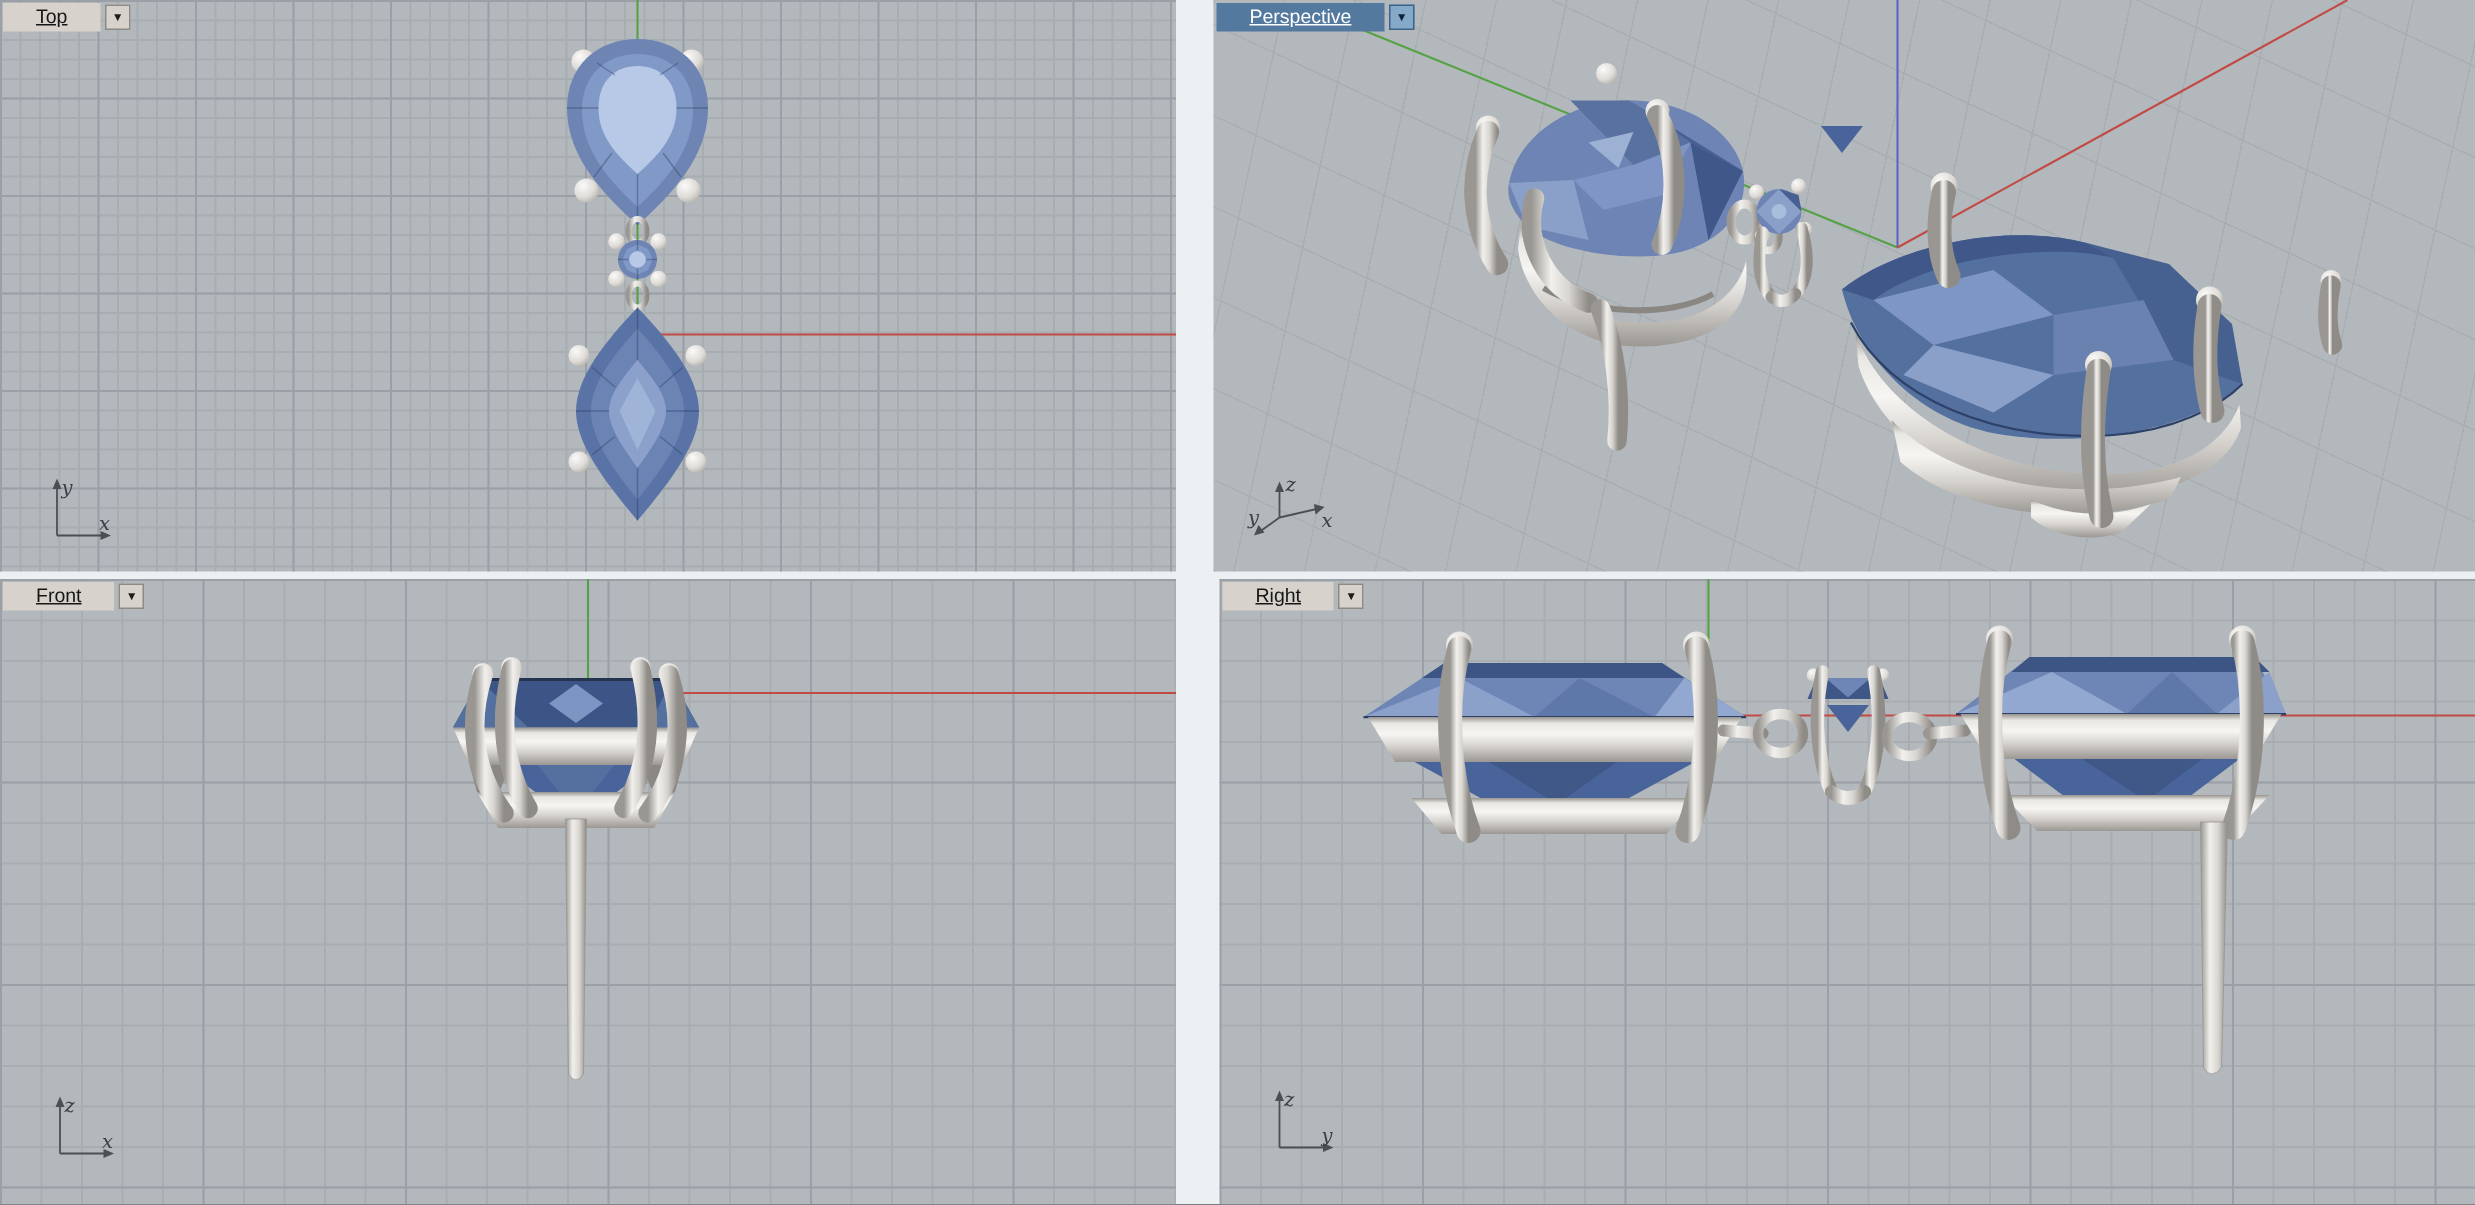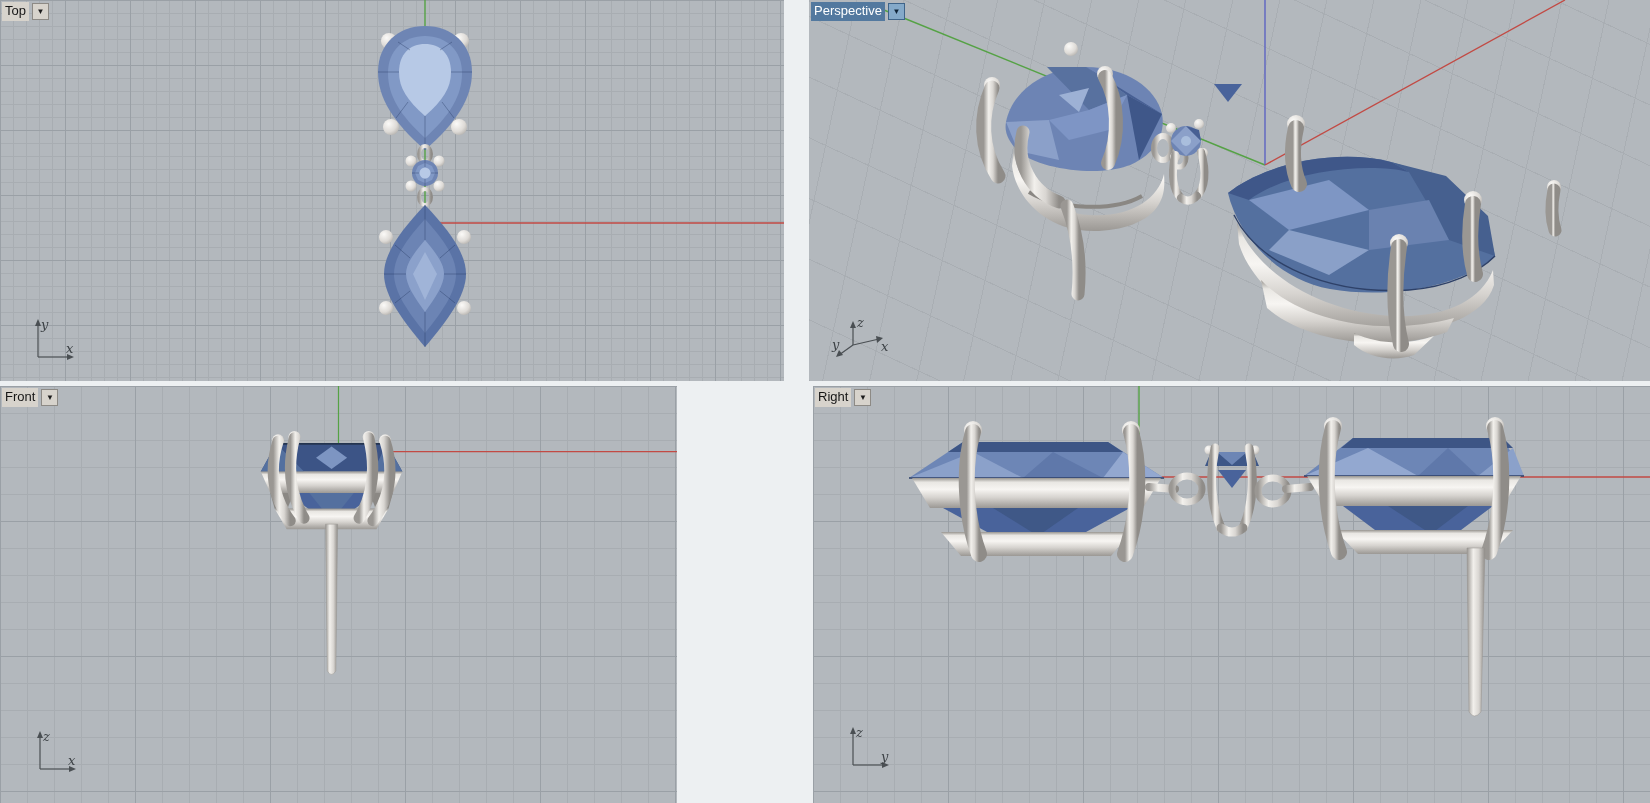--- a/index.html
+++ b/index.html
@@ -5,21 +5,21 @@
   html,body{margin:0;padding:0;background:#202225;}
   #stage{
     position:relative;width:1650px;height:803px;overflow:hidden;
     background:var(--divider,#edf0f2);
     font-family:"Liberation Sans",sans-serif;
     user-select:none;
   }
   .vp{position:absolute;background:var(--viewport-bg,#b3b8bd);overflow:hidden;}
   #vp-top   {left:0;   top:0;   width:784px;height:381px;}
   #vp-persp {left:789px;top:0;  width:861px;height:381px;margin-left:20px;}
-  #vp-front {left:0;   top:386px;width:677px;height:417px;}
+  #vp-front {left:0;   top:386px;width:784px;height:417px;}
   #vp-right {left:813px;top:386px;width:861px;height:417px;}
 
   .grid{position:absolute;inset:0;}
   .grid.fine{
     background-image:
       linear-gradient(var(--grid-major,#9aa0a6) 1px, transparent 1px),
       linear-gradient(90deg, var(--grid-major,#9aa0a6) 1px, transparent 1px),
       linear-gradient(var(--grid-minor,#a8adb2) 1px, transparent 1px),
       linear-gradient(90deg, var(--grid-minor,#a8adb2) 1px, transparent 1px);
     background-size:65px 65px,65px 65px,13px 13px,13px 13px;
@@ -37,21 +37,21 @@
       repeating-linear-gradient(102deg, var(--grid-minor,#a8adb2) 0 1px, transparent 1px 46px),
       repeating-linear-gradient(25deg,  var(--grid-minor,#a8adb2) 0 1px, transparent 1px 55px);
     opacity:.85;
   }
 
   .scene{position:absolute;inset:0;z-index:2;}
 
   .vp-label{position:absolute;left:2px;top:2px;display:flex;align-items:center;gap:3px;z-index:6;}
   .vp-title{
     background:var(--label-bg,#d7d3cc);color:#161616;
-    font-size:13px;padding:1px 3px 3px;line-height:15px;
+    font-size:13px;padding:1px 22px 3px;line-height:15px;text-decoration:underline;
   }
   .vp-arrow{
     background:var(--label-bg,#d7d3cc);border:1px solid #8d8a85;
     width:15px;height:15px;display:flex;align-items:center;justify-content:center;
     font-size:8px;color:#1c1c1c;cursor:pointer;
   }
   .vp-label.active .vp-title{background:var(--label-active-bg,#53799f);color:var(--label-active-text,#fff);}
   .vp-label.active .vp-arrow{background:#84a9c9;border-color:#3f6489;color:#0e2338;}
 
   .axis-ind{position:absolute;z-index:5;}

